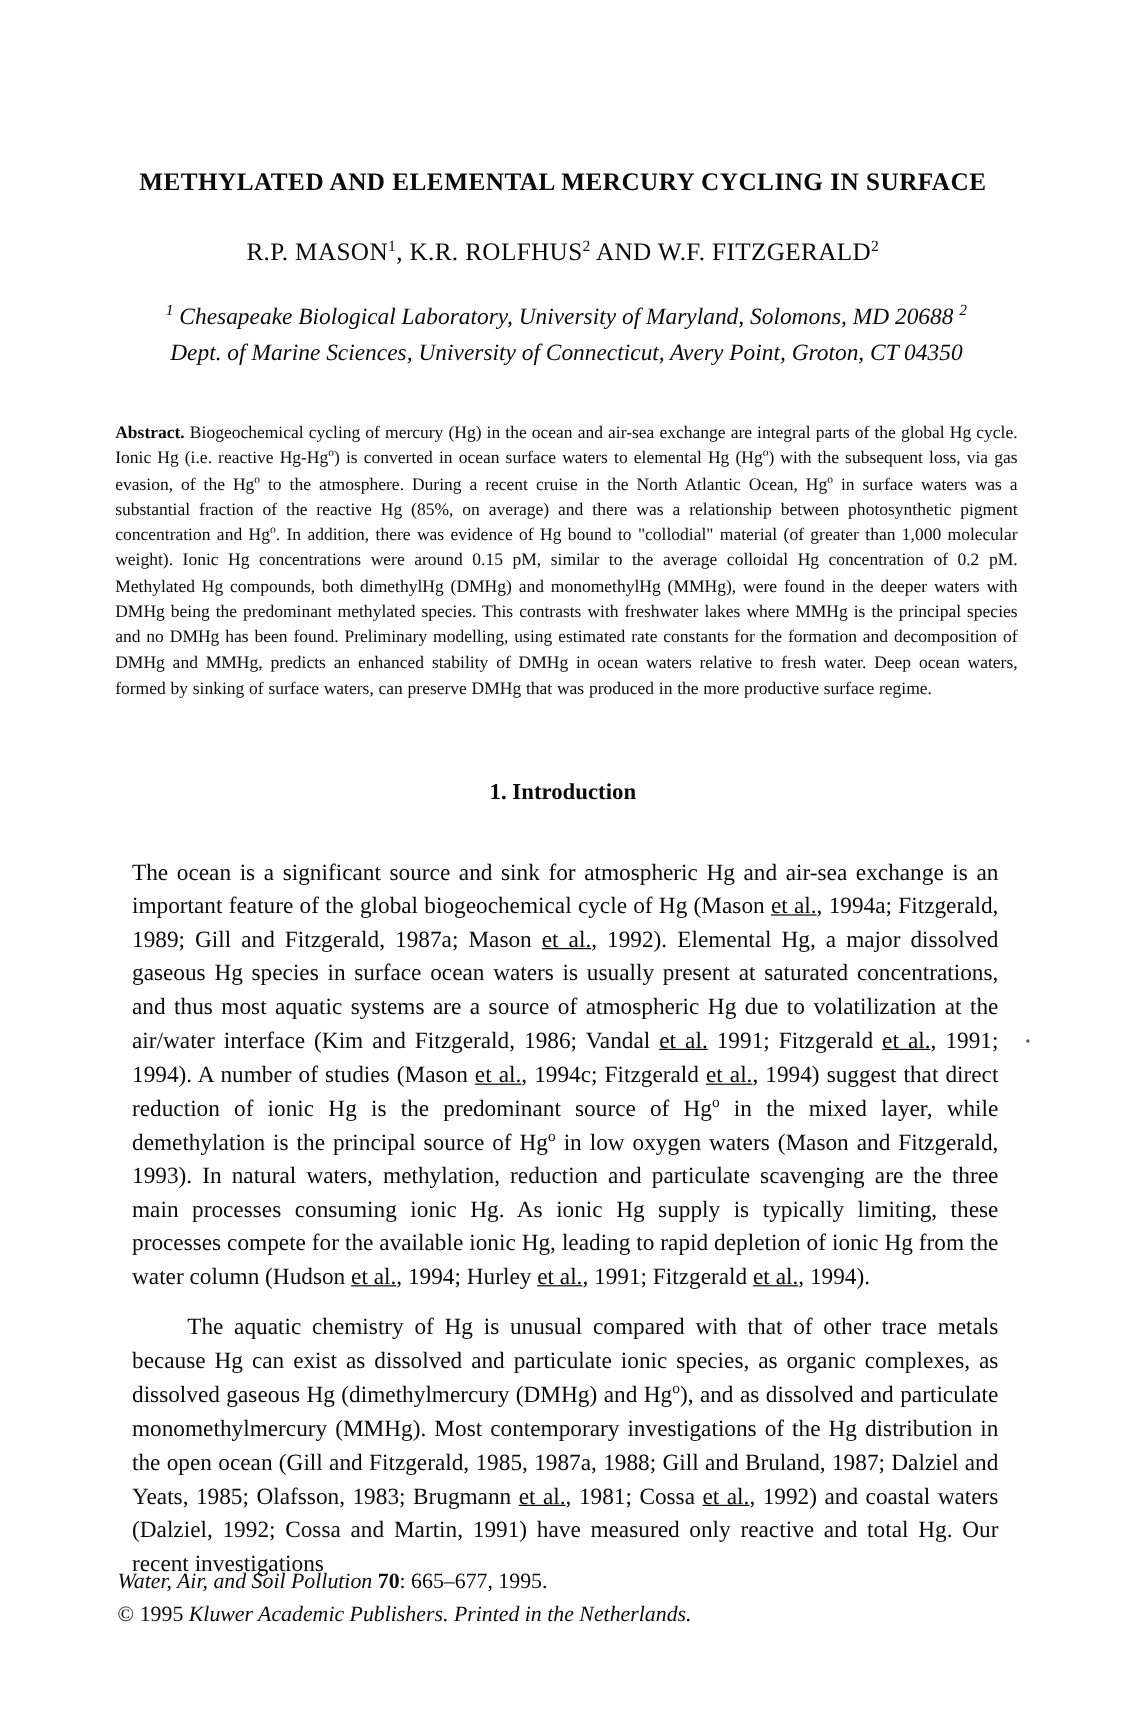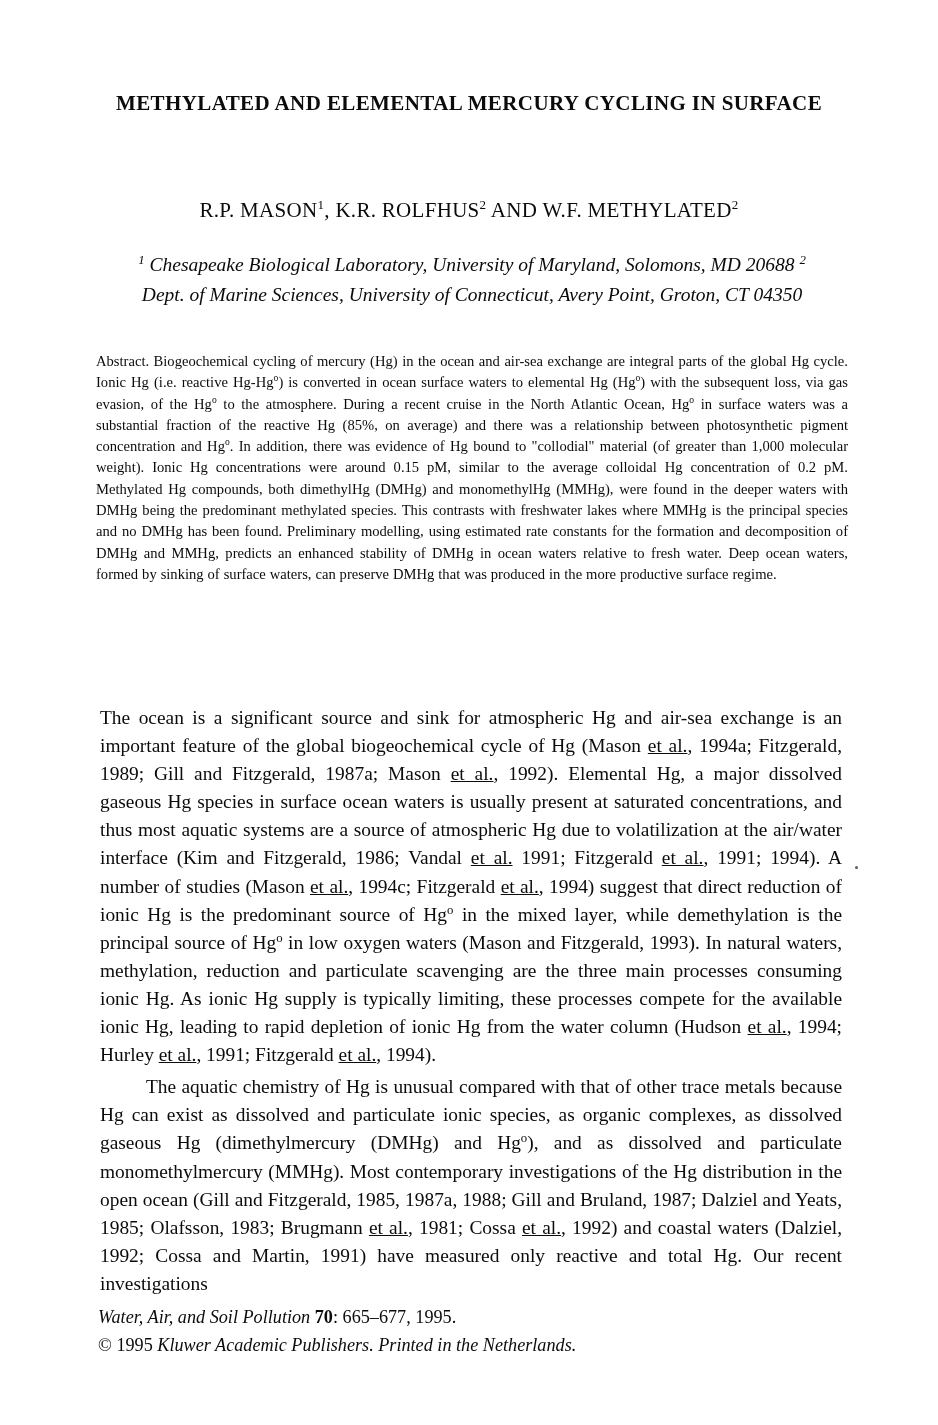--- a/index.html
+++ b/index.html
@@ -27,21 +27,21 @@
     left: 88px;
     top: 88px;
     width: 762px;
     text-align: center;
     font-family: "Liberation Serif", "DejaVu Serif", serif;
     font-weight: bold;
     font-size: 21px;
     line-height: 30px;
     letter-spacing: 0.4px;
   }
-  .title .tline { display: block; white-space: nowrap; }
+  .title .tline { display: block; white-space: nowrap; margin-top: 48px; }
 
   
   .authors {
     position: absolute;
     left: 88px;
     top: 196px;
     width: 762px;
     text-align: center;
     font-size: 21px;
     line-height: 28px;
@@ -68,21 +68,21 @@
     position: absolute;
     left: 96px;
     top: 351px;
     width: 752px;
     font-size: 14.6px;
     line-height: 21.3px;
     text-align: justify;
     text-justify: inter-word;
     word-spacing: 0.3px;
   }
-  .abstract .lead { font-weight: normal; }
+  .abstract .lead { font-weight: bold; }
   .abstract sup, .body sup {
     font-size: 0.66em;
     vertical-align: super;
     line-height: 0;
   }
 
   
   .section-heading {
     position: absolute;
     left: 88px;
@@ -98,21 +98,21 @@
   .body {
     position: absolute;
     left: 96px;
     top: 700px;
     width: 750px;
     font-size: 19.4px;
     line-height: 28.1px;
     text-align: justify;
     text-justify: inter-word;
   }
-  .body p { margin: 4px; }
+  .body p { margin: 14px; }
   .body p.indent { text-indent: 46px; }
   .body u, .abstract u { text-decoration: underline; }
 
   
   .footer {
     position: absolute;
     left: 98px;
     top: 1303px;
     width: 740px;
     font-style: italic;
@@ -133,32 +133,33 @@
 </head>
 <body>
 
 <div class="page">
 
   <div class="title">
     <span class="tline">METHYLATED AND ELEMENTAL MERCURY CYCLING IN SURFACE</span>
   </div>
 
   <div class="authors">
-    <span>R.P. MASON</span><sup>1</sup><span>, </span><span>K.R. ROLFHUS</span><sup>2</sup><span> AND </span><span>W.F. METHYLATED</span><sup>2</sup>
+    <span>R.P. MASON</span><sup>1</sup><span>, </span><span>K.R. ROLFHUS</span><sup>2</sup><span> AND </span><span>W.F. FITZGERALD</span><sup>2</sup>
   </div>
 
   <div class="affiliations">
     <span class="aline"><sup>1</sup> <span>Chesapeake Biological Laboratory, University of Maryland, Solomons, MD 20688</span> <sup>2</sup></span>
     <span class="aline">Dept. of Marine Sciences, University of Connecticut, Avery Point, Groton, CT  04350</span>
   </div>
 
   <div class="abstract">
     <span class="lead">Abstract.</span><span>  Biogeochemical cycling of mercury (Hg) in the ocean and air-sea exchange are integral parts of the global Hg cycle.  Ionic Hg (i.e. reactive Hg-Hg<sup>o</sup>) is converted in ocean surface waters to elemental Hg (Hg<sup>o</sup>) with the subsequent loss, via gas evasion, of the Hg<sup>o</sup> to the atmosphere.  During a recent cruise in the North Atlantic Ocean, Hg<sup>o</sup> in surface waters was a substantial fraction of the reactive Hg (85%, on average) and there was a relationship between photosynthetic pigment concentration and Hg<sup>o</sup>.  In addition, there was evidence of Hg bound to "collodial" material (of greater than 1,000 molecular weight).  Ionic Hg concentrations were around 0.15 pM, similar to the average colloidal Hg concentration of 0.2 pM.  Methylated Hg compounds, both dimethylHg (DMHg) and monomethylHg (MMHg), were found in the deeper waters with DMHg being the predominant methylated species.  This contrasts with freshwater lakes where MMHg is the principal species and no DMHg has been found.  Preliminary modelling, using estimated rate constants for the formation and decomposition of DMHg and MMHg, predicts an enhanced stability of DMHg in ocean waters relative to fresh water.  Deep ocean waters, formed by sinking of surface waters, can preserve DMHg that was produced in the more productive surface regime.</span>
   </div>
 
+  <div class="section-heading">1.  Introduction</div>
 
   <div class="body">
     <p>The ocean is a significant source and sink for atmospheric Hg and air-sea exchange is an important feature of the global biogeochemical cycle of Hg (Mason <u>et al.</u>, 1994a; Fitzgerald, 1989; Gill and Fitzgerald, 1987a; Mason <u>et al.</u>, 1992).  Elemental Hg, a major dissolved gaseous Hg species in surface ocean waters is usually present at saturated concentrations, and thus most aquatic systems are a source of atmospheric Hg due to volatilization at the air/water interface (Kim and Fitzgerald, 1986; Vandal <u>et al.</u> 1991; Fitzgerald <u>et al.</u>, 1991; 1994).  A number of studies (Mason <u>et al.</u>, 1994c; Fitzgerald <u>et al.</u>, 1994) suggest that direct reduction of ionic Hg is the predominant source of Hg<sup>o</sup> in the mixed layer, while demethylation is the principal source of Hg<sup>o</sup> in low oxygen waters (Mason and Fitzgerald, 1993).  In natural waters, methylation, reduction and particulate scavenging are the three main processes consuming ionic Hg.  As ionic Hg supply is typically limiting, these processes compete for the available ionic Hg, leading to rapid depletion of ionic Hg from the water column (Hudson <u>et al.</u>, 1994; Hurley <u>et al.</u>, 1991; Fitzgerald <u>et al.</u>, 1994).</p>
     <p class="indent">The aquatic chemistry of Hg is unusual compared with that of other trace metals because Hg can exist as dissolved and particulate ionic species, as organic complexes, as dissolved gaseous Hg (dimethylmercury (DMHg) and Hg<sup>o</sup>), and as dissolved and particulate monomethylmercury (MMHg).   Most contemporary investigations of the Hg distribution in the open ocean (Gill and Fitzgerald, 1985, 1987a, 1988; Gill and Bruland, 1987; Dalziel and Yeats, 1985; Olafsson, 1983; Brugmann <u>et al.</u>, 1981; Cossa <u>et al.</u>, 1992) and coastal waters (Dalziel, 1992; Cossa and Martin, 1991) have measured only reactive and total Hg.  Our recent investigations</p>
   </div>
 
   <div class="speck" style="left:855px; top:866px; width:3px; height:3px;"></div>
 
   <div class="footer">
     <span class="fline"><span>Water, Air, and Soil Pollution</span> <b>70</b><span class="roman">: 665–677,  1995.</span></span>

